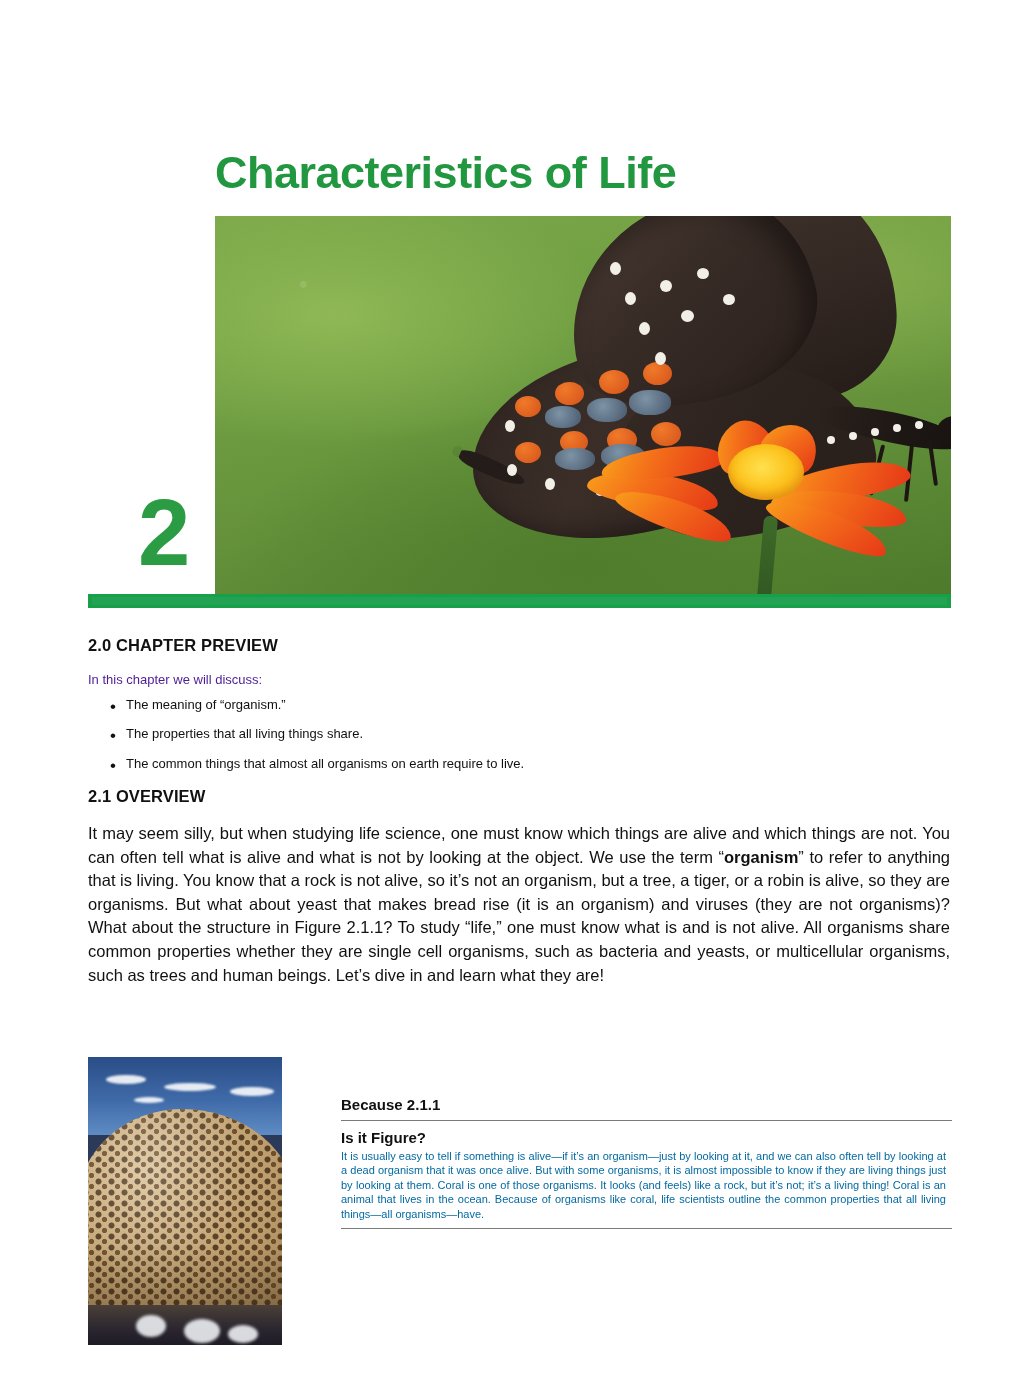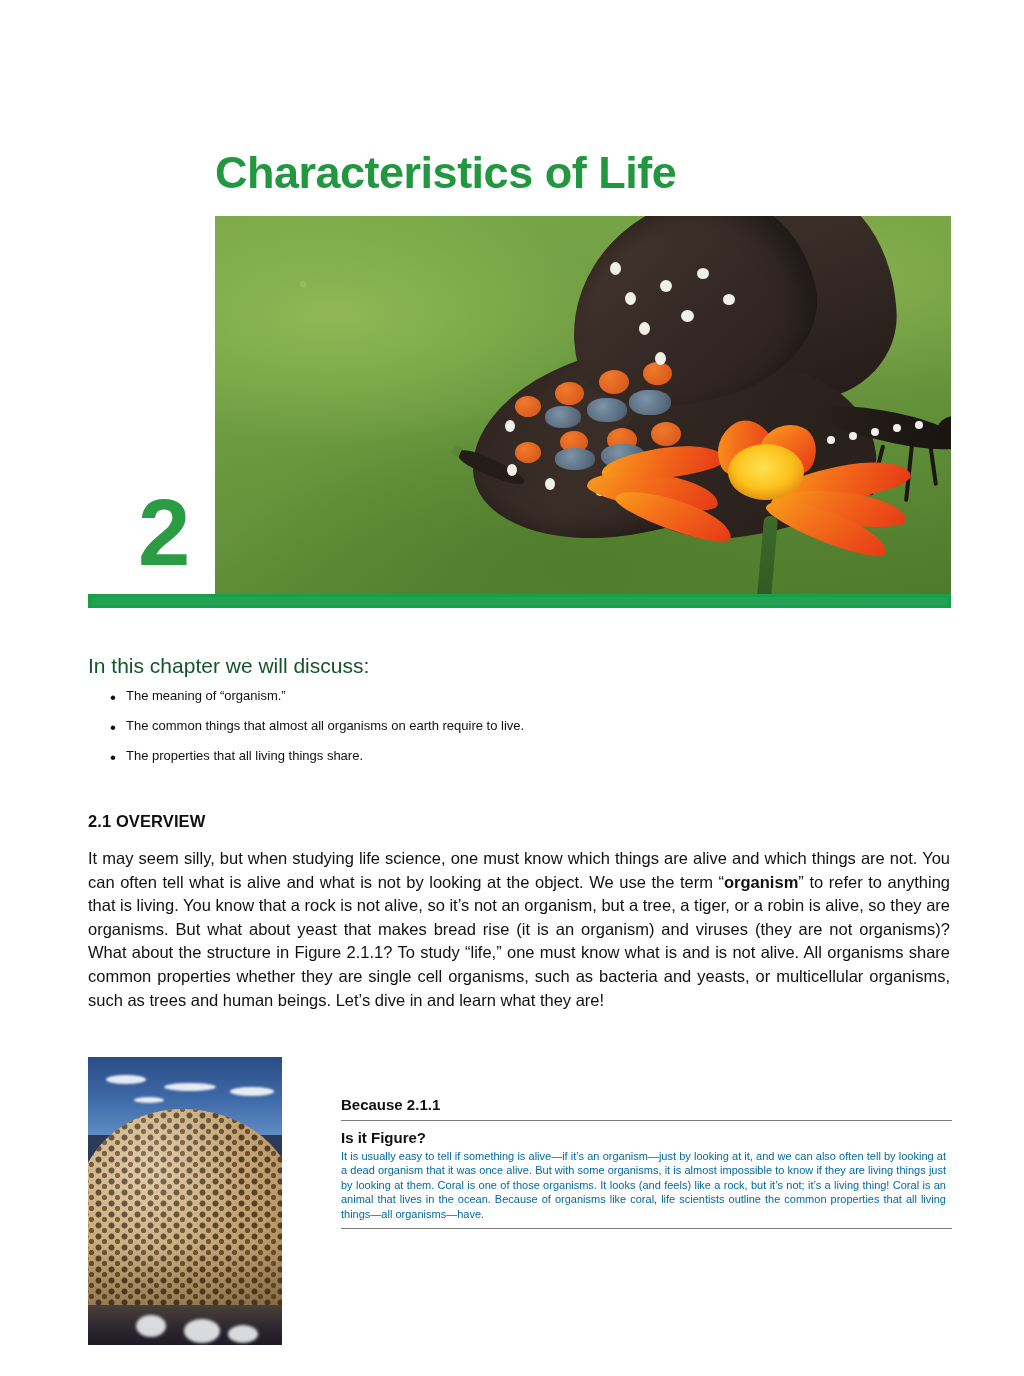--- a/index.html
+++ b/index.html
@@ -202,22 +202,22 @@
     width: 862px;
   }
 
   .sec-head {
     font-size: 16.5px;
     font-weight: bold;
     color: #111;
     letter-spacing: 0.1px;
   }
   .lead {
-    font-size: 21px;
-    color: #14532d;
+    font-size: 13px;
+    color: #4c1d95;
     line-height: 1.35;
   }
   ul.preview-list {
     list-style: none;
     margin: 8px 0 0 0;
     padding: 0;
   }
   ul.preview-list li {
     font-size: 13px;
     color: #111;
@@ -405,29 +405,30 @@
     <div class="petal" style="left:546px;top:208px;width:56px;height:50px;transform:rotate(22deg);"></div>
     <div class="fl-center"></div>
   </div>
 
   <div class="chapter-num">2</div>
 
   <div class="green-bar"></div>
   <div class="green-bar-inner"></div>
 
   <div class="col" style="top:636px;">
+    <div class="sec-head">2.0 CHAPTER PREVIEW</div>
     <div class="lead" style="margin-top:16px;">In this chapter we will discuss:</div>
     <ul class="preview-list">
       <li>The meaning of “organism.”</li>
+      <li>The properties that all living things share.</li>
       <li>The common things that almost all organisms on earth require to live.</li>
-      <li>The properties that all living things share.</li>
     </ul>
   </div>
 
-  <div class="col" style="top:812px;">
+  <div class="col" style="top:787px;">
     <div class="sec-head">2.1 OVERVIEW</div>
     <p class="body-para" style="margin-top:16px;"><span>It may seem silly, but when studying life science, one must know which things are alive and which things are not. You can often tell what is alive and what is not by looking at the object. We use the term “</span><strong>organism</strong><span>” to refer to anything that is living. You know that a rock is not alive, so it’s not an organism, but a tree, a tiger, or a robin is alive, so they are organisms. But what about yeast that makes bread rise (it is an organism) and viruses (they are not organisms)? What about the structure in Figure 2.1.1? To study “life,” one must know what is and is not alive. All organisms share common properties whether they are single cell organisms, such as bacteria and yeasts, or multicellular organisms, such as trees and human beings. Let’s dive in and learn what they are!</span></p>
   </div>
 
   <div class="fig-photo">
     <div class="coral-sky"></div>
     <div class="cloud" style="left:18px;top:18px;width:40px;height:9px;"></div>
     <div class="cloud" style="left:76px;top:26px;width:52px;height:8px;"></div>
     <div class="cloud" style="left:142px;top:30px;width:44px;height:9px;"></div>
     <div class="cloud" style="left:46px;top:40px;width:30px;height:6px;"></div>

